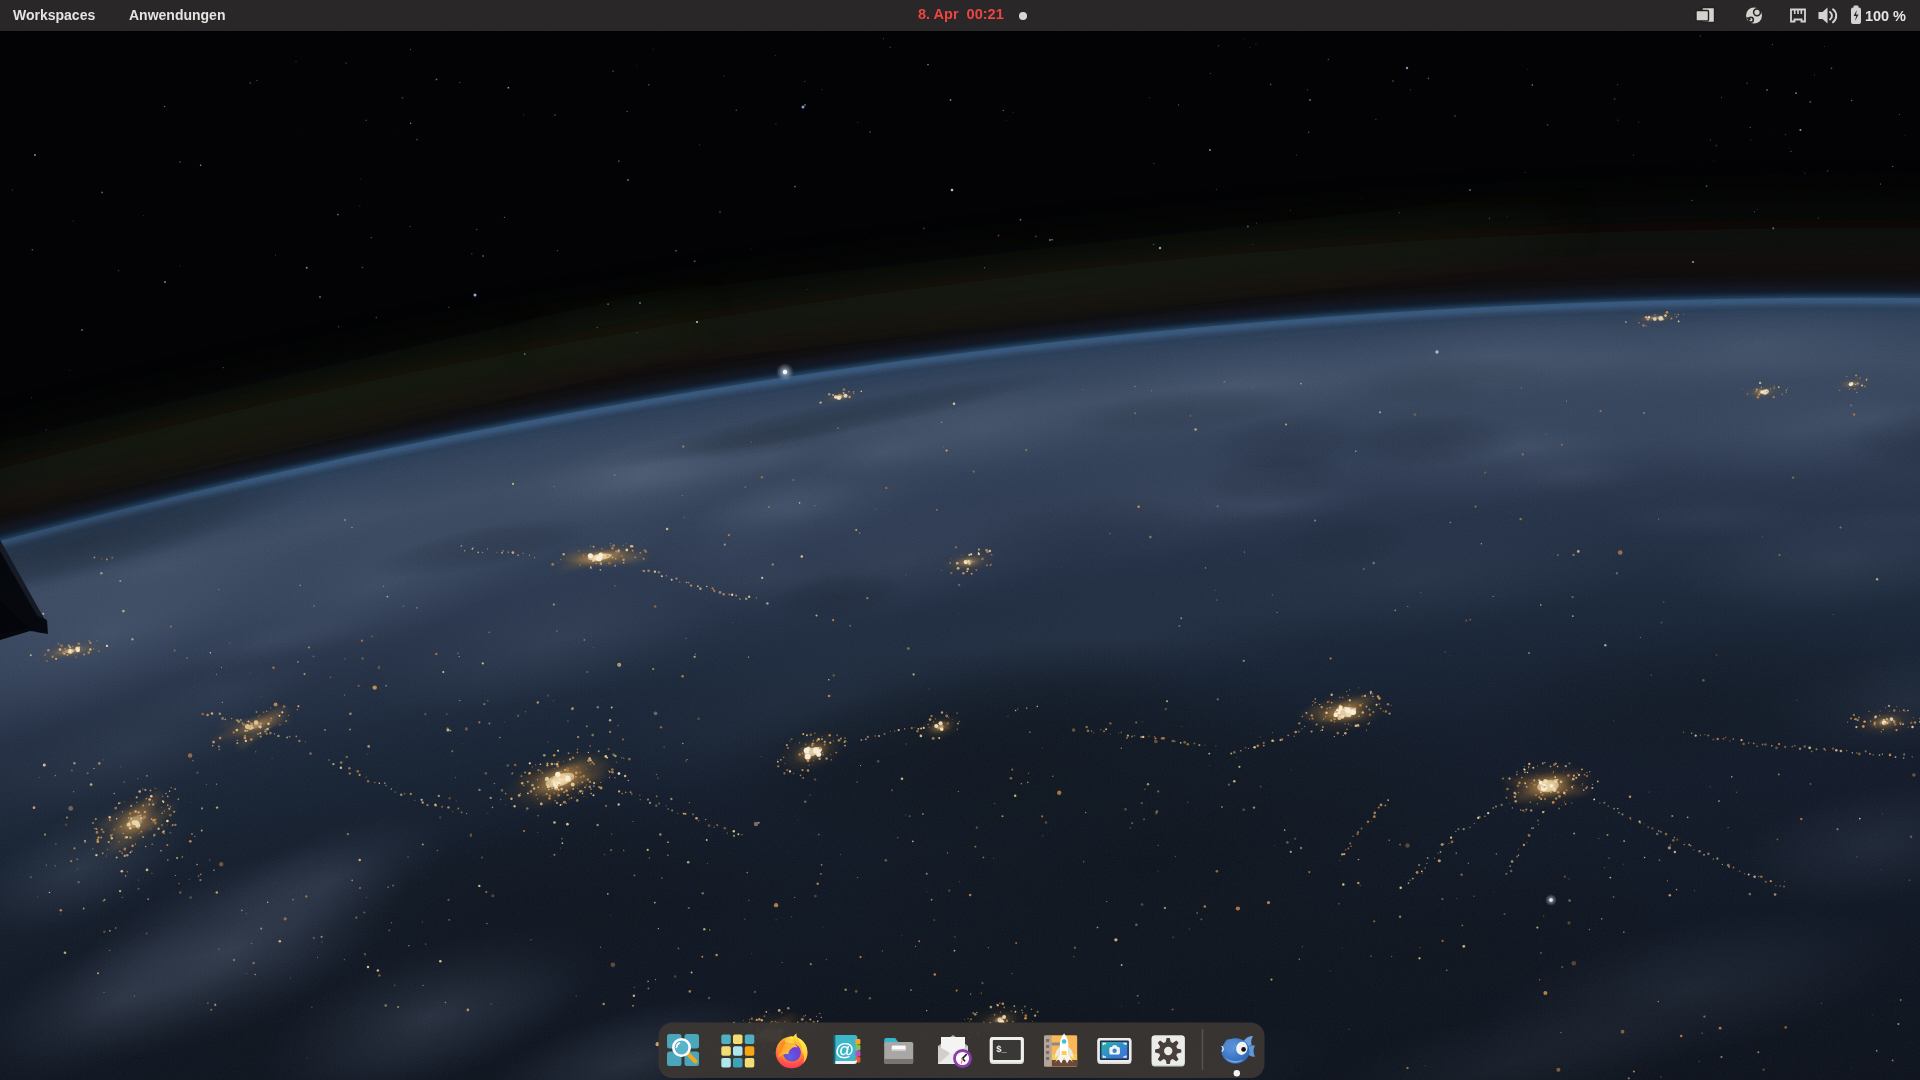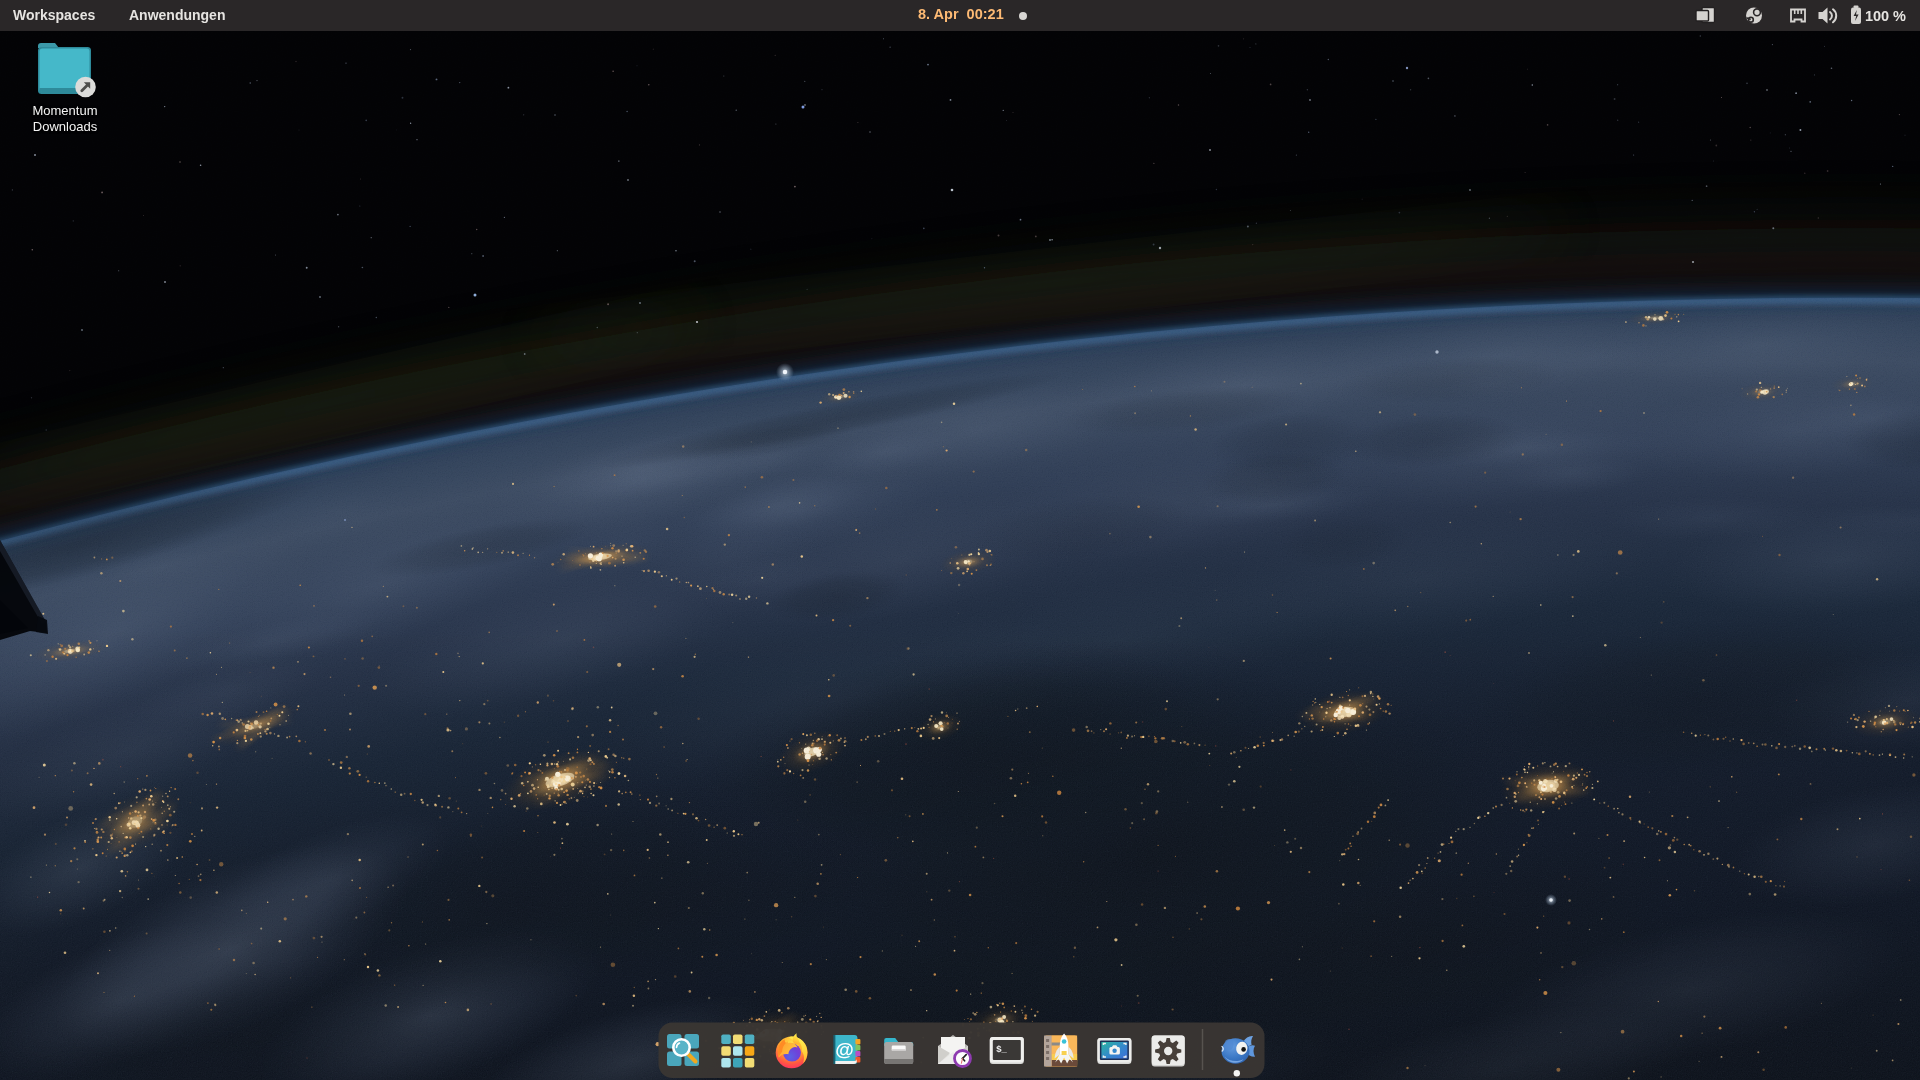--- a/index.html
+++ b/index.html
@@ -1,19 +1,19 @@
 <!DOCTYPE html>
 <html><head><meta charset="utf-8">
 <style>
 * { margin:0; padding:0; box-sizing:border-box; }
 html,body { width:1920px; height:1080px; overflow:hidden; background:#000; }
 #root { position:relative; width:1920px; height:1080px; font-family:"Liberation Sans", sans-serif; }
 #panel { position:absolute; top:0; left:0; width:1920px; height:31px; background:#2a2728; z-index:10; }
 .menu { position:absolute; top:6.5px; font-size:14px; font-weight:bold; color:#e6e4e1; }
-#clock { position:absolute; top:6px; left:918px; font-size:14.5px; font-weight:bold; color:#fdba74; }
+#clock { position:absolute; top:6px; left:918px; font-size:14.5px; font-weight:bold; color:#ef4444; }
 #notifdot { position:absolute; top:12px; left:1019px; width:8px; height:8px; border-radius:50%; background:#d8d6d3; }
 #deskicon { position:absolute; top:38px; left:10px; width:110px; z-index:5; }
 #desklabel { margin-top:-1px; text-align:center; font-size:13px; color:#f4f4f4; line-height:15.8px;
   text-shadow:0 1px 2px rgba(0,0,0,0.95), 0 0 3px rgba(0,0,0,0.9); }
 </style></head>
 <body>
 <div id="root">
 <svg id="wp" width="1920" height="1080" viewBox="0 0 1920 1080" xmlns="http://www.w3.org/2000/svg" style="position:absolute;top:0;left:0">
 <defs>
 <radialGradient id="earthG" cx="1848.9" cy="7446.8" r="7165.15" gradientUnits="userSpaceOnUse">
@@ -2943,36 +2943,20 @@
 
 <g transform="translate(190,0)">
 <rect x="3.5" y="5.5" width="5" height="2.5" rx="1" fill="#d5d3d0"></rect>
 <rect x="1" y="7.5" width="10" height="16.5" rx="2" fill="#d5d3d0"></rect>
 <path d="M6.8,10 l-3.2,6 h2.6 l-1.2,5 l3.6,-6.4 h-2.6 Z" fill="#2a2728"></path>
 </g>
 <text x="246" y="21" text-anchor="end" font-family="Liberation Sans, sans-serif" font-size="14.5" font-weight="bold" fill="#e6e4e1">100 %</text>
 </svg>
 </div>
 
-<div id="deskicon">
-<svg width="110" height="62" viewBox="0 0 110 62" xmlns="http://www.w3.org/2000/svg">
-<g transform="translate(27,2)">
-<path d="M1,6 a3,3 0 0 1 3,-3 h14 l4,5 h-21 Z" fill="#3b99a9"></path>
-<rect x="1" y="7" width="53" height="47" rx="3.5" fill="#2e8a9a"></rect>
-<rect x="2.5" y="8.5" width="50" height="43" rx="3" fill="#45b8c9"></rect>
-<path d="M2.5,48 h50 v1 a3,3 0 0 1 -3,3 h-44 a3,3 0 0 1 -3,-3 Z" fill="#2e8a9a"></path>
-</g>
-<g transform="translate(65,38.5)">
-<circle cx="10.5" cy="10.5" r="10.3" fill="#dcdcda"></circle>
-<line x1="6.8" y1="14.2" x2="13" y2="8" stroke="#4e4e4c" stroke-width="2.8" stroke-linecap="round"></line>
-<path d="M8.8,5.8 h6.4 v6.4 Z" fill="#4e4e4c"></path>
-</g>
-</svg>
-<div id="desklabel">Momentum<br>Downloads</div>
-</div>
 <svg width="1920" height="1080" viewBox="0 0 1920 1080" xmlns="http://www.w3.org/2000/svg" style="position:absolute;top:0;left:0">
 <rect x="658.5" y="1022.5" width="606" height="55.5" rx="14" fill="#3a3633" fill-opacity="0.97"></rect>
 <g transform="translate(665.0,1032.0)">
 <rect x="2" y="2" width="14.5" height="14.5" rx="2.5" fill="#4aa6bb"></rect>
 <rect x="19.5" y="2" width="14.5" height="14.5" rx="2.5" fill="#4aa6bb"></rect>
 <rect x="2" y="19.5" width="14.5" height="14.5" rx="2.5" fill="#4aa6bb"></rect>
 <rect x="19.5" y="19.5" width="14.5" height="14.5" rx="2.5" fill="#4aa6bb"></rect>
 <line x1="23" y1="22" x2="30.5" y2="29.5" stroke="#f0a81f" stroke-width="4" stroke-linecap="round"></line>
 <circle cx="16.5" cy="15.5" r="8.2" fill="#58b4c8" stroke="#ffffff" stroke-width="2.6"></circle>
 <path d="M11.5,15.5 a5,5 0 0 1 3,-4.4" stroke="#ffffff" stroke-width="1.6" fill="none" stroke-linecap="round"></path>

